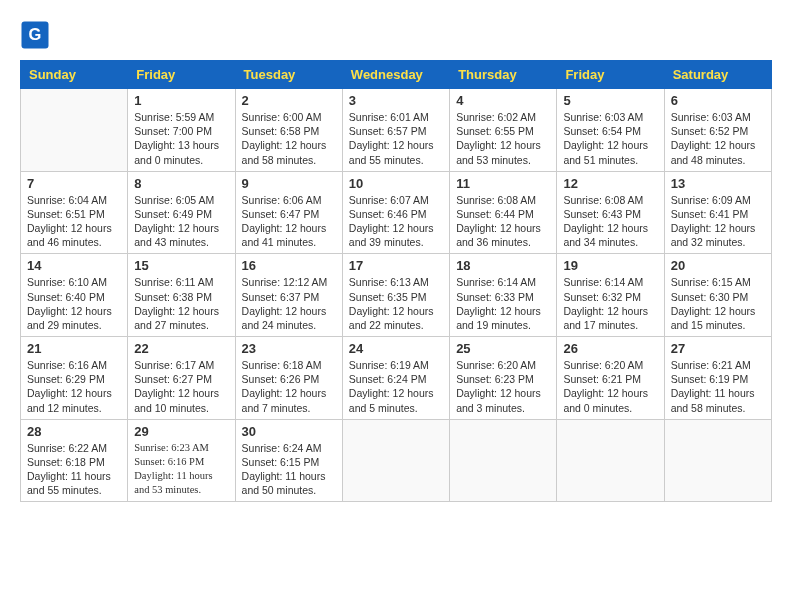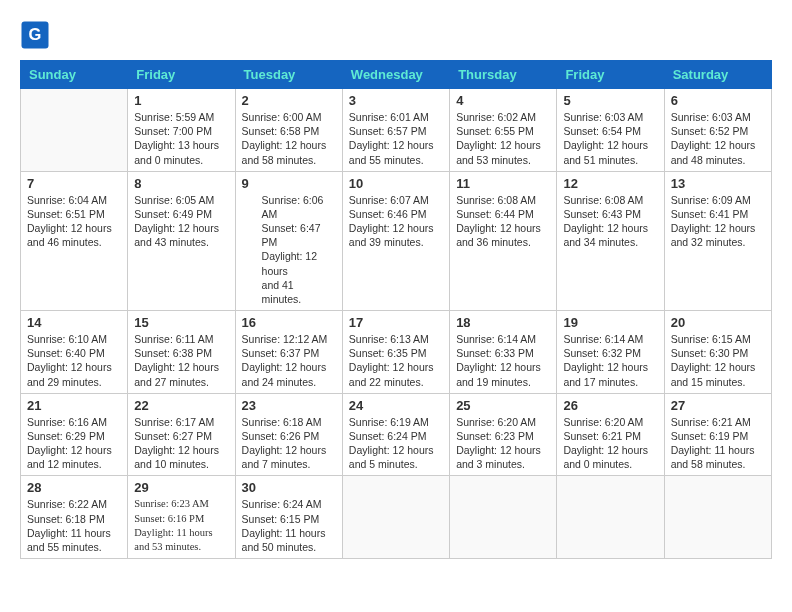--- a/index.html
+++ b/index.html
@@ -44,21 +44,21 @@
       font-size: 16px;
       color: #555;
     }
     .calendar {
       width: 100%;
       border-collapse: collapse;
       border: 1px solid #ccc;
     }
     .calendar th {
       background-color: #1565c0;
-      color: #5eead4;
+      color: #fde047;
       text-align: left;
       padding: 6px 8px;
       font-size: 13px;
       border: 1px solid #1565c0;
     }
     .calendar td {
       vertical-align: top;
       border: 1px solid #ccc;
       padding: 4px 6px;
       width: 14.28%;
@@ -168,21 +168,21 @@
         </td>
         <td>
           <span class="day-number">8</span>
           <div class="day-info" style="white-space: pre-line;">Sunrise: 6:05 AM
 Sunset: 6:49 PM
 Daylight: 12 hours
 and 43 minutes.</div>
         </td>
         <td>
           <span class="day-number">9</span>
-          <div class="day-info" style="white-space: pre-line; margin-left: 20px;">Sunrise: 6:06 AM
+          <div class="day-info" style="white-space: pre-line;">Sunrise: 6:06 AM
 Sunset: 6:47 PM
 Daylight: 12 hours
 and 41 minutes.</div>
         </td>
         <td>
           <span class="day-number">10</span>
           <div class="day-info" style="white-space: pre-line;">Sunrise: 6:07 AM
 Sunset: 6:46 PM
 Daylight: 12 hours
 and 39 minutes.</div>

